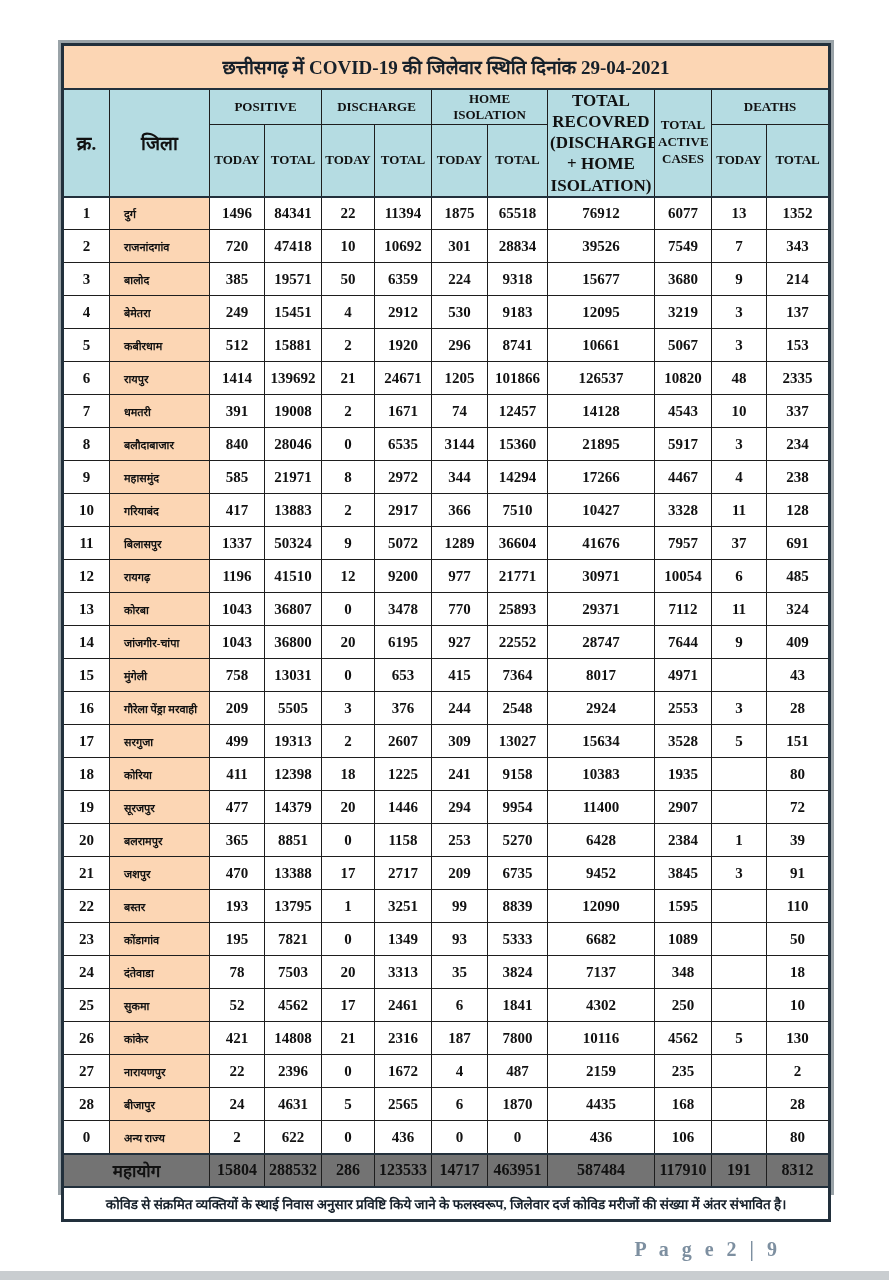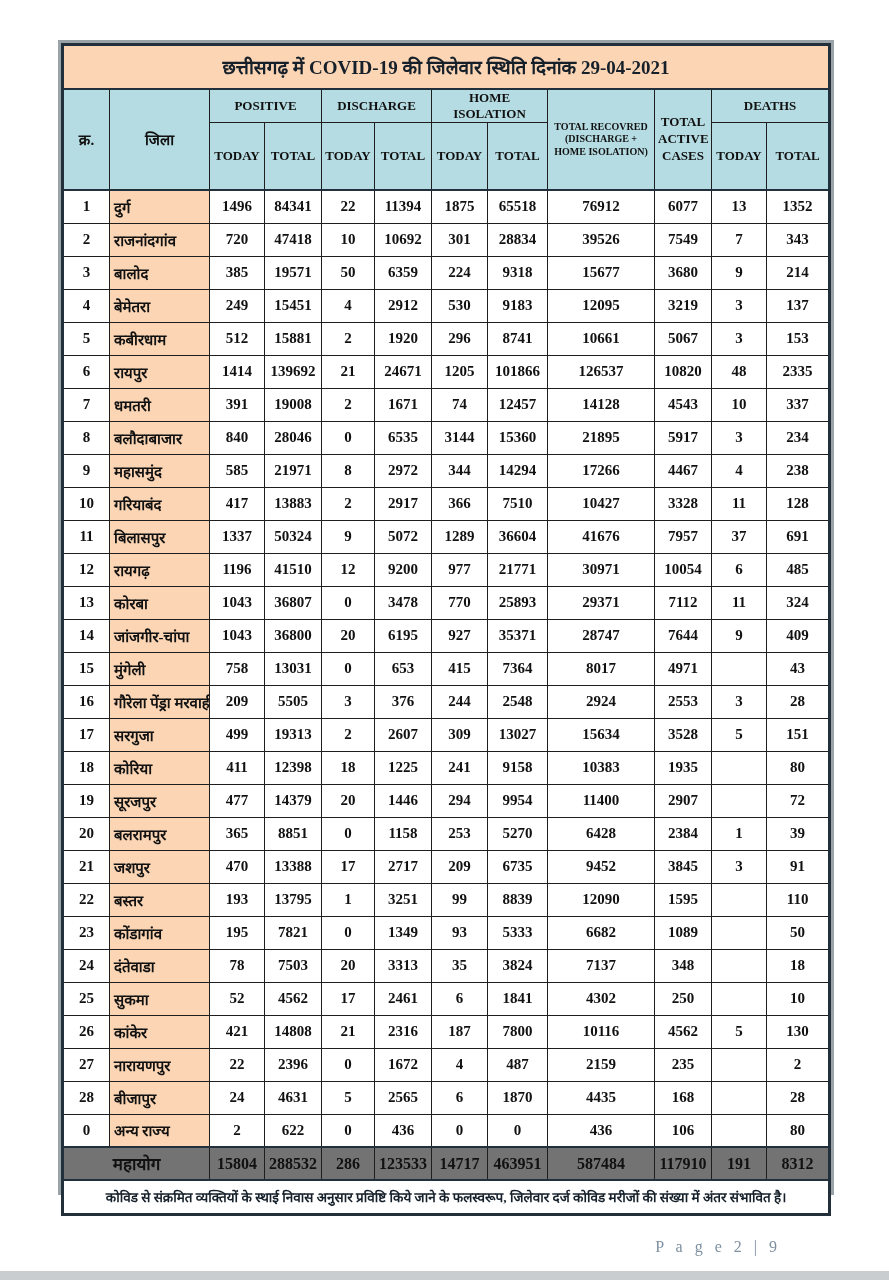--- a/index.html
+++ b/index.html
@@ -45,31 +45,31 @@
     border-bottom:2px solid #22303c;
   }
   thead th {
     background:#b5dce2;
     font-weight:bold;
     text-align:center;
     font-family:"Liberation Serif","DejaVu Serif",serif;
   }
   .grp { font-size:13px; height:30px; }
   .sub { font-size:13px; height:68px; }
-  .side-head { font-size:15px; }
-  .recov-head { font-size:10px; line-height:1.25; padding:0 2px; }
+  .side-head { font-size:19px; }
+  .recov-head { font-size:17px; line-height:1.25; padding:0 2px; }
   .active-head { font-size:13px; line-height:1.3; }
   thead { border-bottom:2px solid #22303c;padding-left:36px; }
   tbody td { height:33px; font-weight:bold; font-size:15px; }
   td.sr  { text-align:center; background:#ffffff; }
   td.district {
     background:#fcd6b4;
     text-align:left;
-    padding-left:4px;
-    font-size:15px;
+    padding-left:14px;
+    font-size:11px;
     white-space:nowrap;
   }
   td.num { text-align:center; background:#ffffff; font-size:15px; }
   tr.total-row td, tr.total-row th {
     background:#737373;
     font-weight:bold;
     font-size:16px;
     height:33px;
     border-top:2px solid #22303c;
     border-bottom:2px solid #22303c;
@@ -79,24 +79,24 @@
     height:34px;
     text-align:center;
     font-size:13.5px;
     font-weight:bold;
     background:#ffffff;
     color:#16202a;
   }
   .page-number {
     position:absolute;
     right:108px; top:1238px;
-    font-size:16px;
+    font-size:20px;
     letter-spacing:4px;
     color:#7d8fa0;
-    font-weight:normal;
+    font-weight:bold;
     font-family:"Liberation Serif","DejaVu Serif",serif;
   }
   .bottom-bar {
     position:absolute;
     left:0; bottom:0;
     width:889px; height:9px;
     background:#c9cdd0;
   }
 </style>
 </head>
@@ -329,21 +329,21 @@
           <td class="num">324</td>
         </tr>
         <tr>
           <td class="sr">14</td>
           <td class="district">जांजगीर-चांपा</td>
           <td class="num">1043</td>
           <td class="num">36800</td>
           <td class="num">20</td>
           <td class="num">6195</td>
           <td class="num">927</td>
-          <td class="num">35371</td>
+          <td class="num">22552</td>
           <td class="num">28747</td>
           <td class="num">7644</td>
           <td class="num">9</td>
           <td class="num">409</td>
         </tr>
         <tr>
           <td class="sr">15</td>
           <td class="district">मुंगेली</td>
           <td class="num">758</td>
           <td class="num">13031</td>

